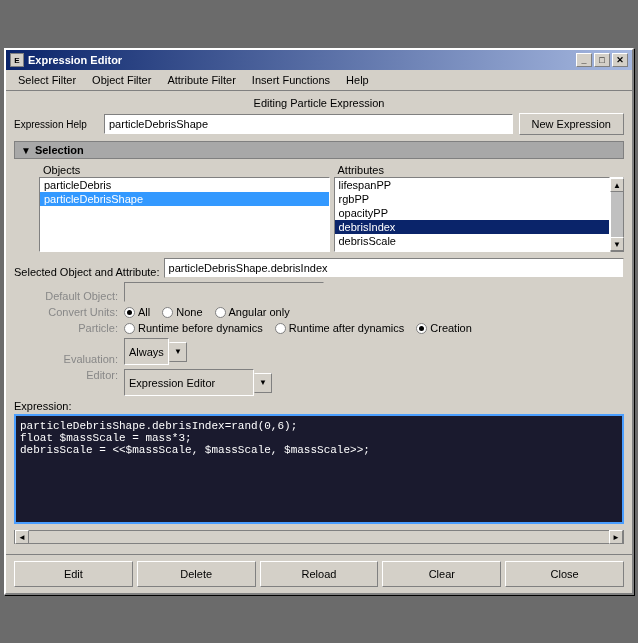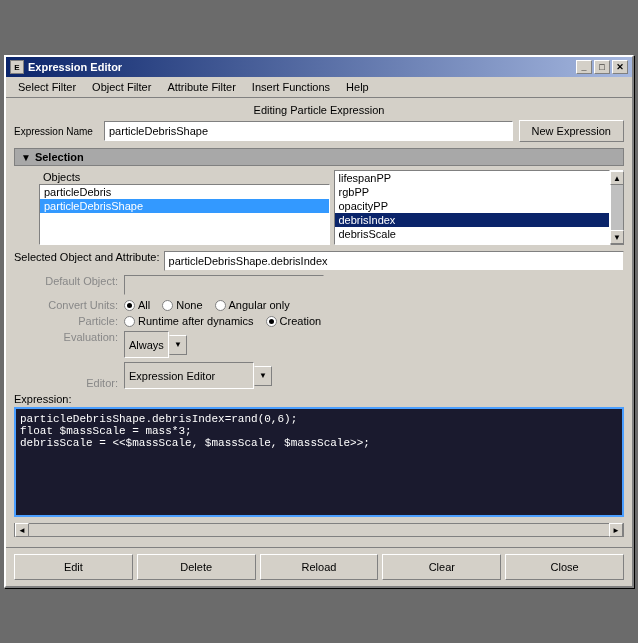--- a/index.html
+++ b/index.html
@@ -215,21 +215,21 @@
       border-left-color: #808080;
       border-right-color: #d4d0c8;
       border-bottom-color: #d4d0c8;
       padding: 0 4px;
       font-size: 11px;
       color: #000;
       outline: none;
     }
     .form-row {
       display: flex;
-      align-items: flex-start;
+      align-items: flex-end;
       margin-bottom: 4px;
     }
     .form-label {
       font-size: 11px;
       color: #888;
       width: 110px;
       text-align: right;
       padding-right: 6px;
     }
     .radio-group {
@@ -288,21 +288,21 @@
       border-right-color: #808080;
       border-bottom-color: #808080;
       display: flex;
       align-items: center;
       justify-content: center;
       font-size: 8px;
       cursor: pointer;
     }
     .editor-row {
       display: flex;
-      align-items: flex-end;
+      align-items: flex-start;
       margin-bottom: 4px;
     }
     .expression-section {
       margin-bottom: 4px;
     }
     .expr-label {
       font-size: 11px;
       color: #000;
       margin-bottom: 2px;
     }
@@ -396,41 +396,42 @@
     <div class="menu-item">Attribute Filter</div>
     <div class="menu-item">Insert Functions</div>
     <div class="menu-item">Help</div>
   </div>
 
   <div class="content">
 
     <div class="editing-label">Editing Particle Expression</div>
 
     <div class="expr-name-row">
-      <span class="expr-name-label">Expression Name</span>
+      <span class="expr-name-label">Expression Help</span>
       <input class="expr-name-input" type="text" value="particleDebrisShape" style="">
       <button class="new-expr-btn">New Expression</button>
     </div>
 
     <div class="section-header">
       <span class="triangle">▼</span>
       <span>Selection</span>
     </div>
 
     <div style="display:flex; gap:4px; margin-bottom:6px;padding-left:25px;">
 
       <div style="flex:1; display:flex; flex-direction:column;">
         <div class="col-header">Objects</div>
         <div class="col-panel" style="height:75px;">
           <div class="list-item">particleDebris</div>
           <div class="list-item selected-light">particleDebrisShape</div>
         </div>
       </div>
 
       <div style="flex:1; display:flex; flex-direction:column;">
+        <div class="col-header">Attributes</div>
         <div style="display:flex; height:75px;">
           <div class="col-panel" style="flex:1; height:75px;">
             <div class="list-item">lifespanPP</div>
             <div class="list-item">rgbPP</div>
             <div class="list-item">opacityPP</div>
             <div class="list-item selected">debrisIndex</div>
             <div class="list-item">debrisScale</div>
           </div>
           <div class="scrollbar-v">
             <div class="scroll-btn">▲</div>
@@ -467,20 +468,24 @@
           <span>Angular only</span>
         </label>
       </div>
     </div>
 
     <div class="form-row">
       <span class="form-label">Particle:</span>
       <div class="radio-group">
         <label class="radio-option">
           <div class="radio-btn"></div>
+          <span>Runtime before dynamics</span>
+        </label>
+        <label class="radio-option">
+          <div class="radio-btn"></div>
           <span>Runtime after dynamics</span>
         </label>
         <label class="radio-option">
           <div class="radio-btn checked"></div>
           <span>Creation</span>
         </label>
       </div>
     </div>
 
     <div class="form-row">

